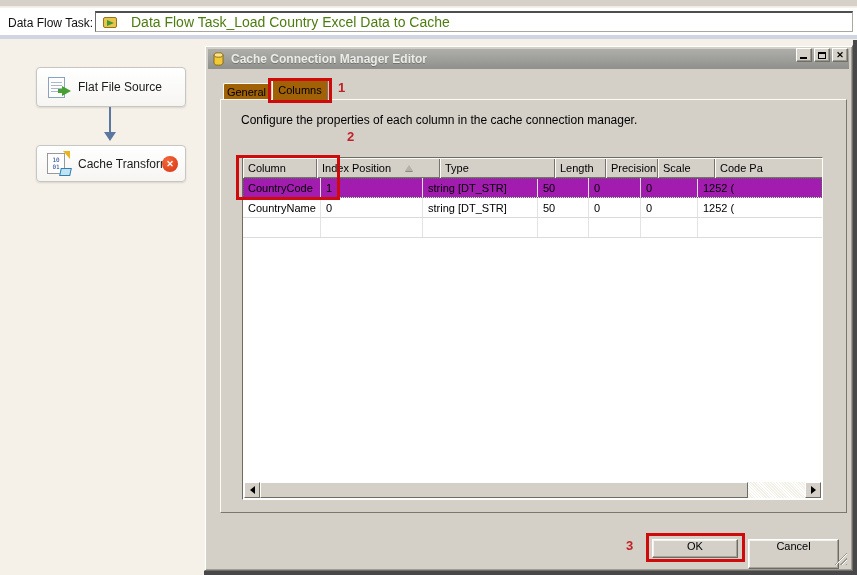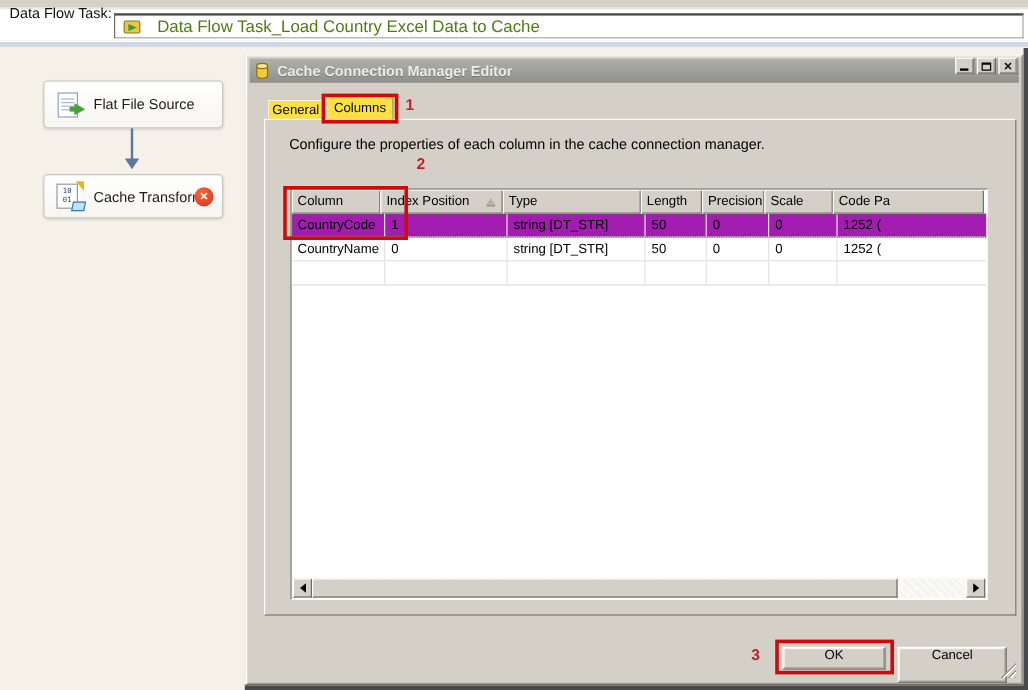--- a/index.html
+++ b/index.html
@@ -4,21 +4,21 @@
 <style>
   * { margin:0; padding:0; box-sizing:border-box; }
   html,body { width:857px; height:575px; }
   body { font-family:"Liberation Sans", sans-serif; position:relative; overflow:hidden; background:#f5f1e8; }
   .abs { position:absolute; }
 
   
   .top-strip   { left:0; top:0; width:857px; height:7px; background:#d5d1c8; border-bottom:1px solid #efece4; }
   .top-white   { left:0; top:8px; width:857px; height:26px; background:#ffffff; }
   .blue-strip  { left:0; top:34px; width:857px; height:5px; background:#cfd6e2; border-top:1px solid #fff; }
-  .tb-label    { left:8px; top:4px; font-size:12px; color:#111; }
+  .tb-label    { left:8px; top:16px; font-size:12px; color:#111; }
   .task-field  { left:95px; top:11px; width:758px; height:21px; background:#fff;
                  border:1px solid #a9a7a0; border-top:2px solid #4e4e4e; border-left:1px solid #6b6b6b;
                  display:flex; align-items:center; }
   .task-icon   { width:14px; height:11px; margin-left:7px; background:#e9c64b; border:1px solid #94751d;
                  border-radius:2px; position:relative; }
   .task-icon::after { content:""; position:absolute; left:3px; top:2px; width:0; height:0;
                  border-left:7px solid #3f9c35; border-top:3px solid transparent; border-bottom:3px solid transparent; }
   .task-text   { margin-left:14px; font-size:14px; color:#4d7c0f; }
 
   
@@ -63,21 +63,21 @@
                 text-shadow:0 1px 0 rgba(0,0,0,.25); }
   .winbtns { position:absolute; right:4px; top:2px; display:flex; gap:2px; }
   .winbtn { width:16px; height:14px; background:#d4d0c8; border:1px solid #716f64;
             border-top-color:#fff; border-left-color:#fff; box-shadow:inset -1px -1px 0 #9a988e;
             position:relative; font-size:9px; color:#000; display:flex; align-items:center; justify-content:center; }
   .glyph-min { position:absolute; left:3px; bottom:2px; width:7px; height:2px; background:#000; }
   .glyph-max { width:8px; height:7px; border:1px solid #000; border-top-width:2px; }
   .glyph-close { font-size:9px; font-weight:bold; line-height:1; }
 
   
-  .tab { position:absolute; background:#fde047; border:1px solid #7a786d; border-bottom:none;
+  .tab { position:absolute; background:#a16207; border:1px solid #7a786d; border-bottom:none;
          border-top-color:#fbfaf4; border-left-color:#fbfaf4; border-radius:2px 2px 0 0;
          font-size:11px; color:#000; display:flex; align-items:center; justify-content:center; }
   .tab-general { left:18px; top:37px; width:47px; height:17px; }
   .tab-columns { left:67px; top:33px; width:56px; height:21px; z-index:3; box-shadow:0 2px 0 #d4d0c8; }
   .tabpage { left:15px; top:53px; width:627px; height:414px; background:#d4d0c8;
              border:1px solid #7a786d; border-top-color:#fbfaf4; border-left-color:#fbfaf4; }
   .desc { position:absolute; left:20px; top:13px; font-size:12px; color:#000; }
 
   
   .table-wrap { position:absolute; left:21px; top:57px; width:581px; height:343px; }
@@ -193,21 +193,21 @@
   <div class="abs tabpage">
     <div class="desc">Configure the properties of each column in the cache connection manager.</div>
     <div class="anno anno2">2</div>
 
     <div class="table-wrap">
       <div class="grid">
         <div class="ghead" id="grid-header">
             <div class="hcell" style="width: 74px;">
               <span>Column</span>
             </div>
-            <div class="hcell" style="width: 102px;">
+            <div class="hcell" style="width: 123px;">
               <span>Index Position</span>
               <span class="sort-up"></span>
             </div>
             <div class="hcell" style="width: 115px;">
               <span>Type</span>
             </div>
             <div class="hcell" style="width: 51px;">
               <span>Length</span>
             </div>
             <div class="hcell" style="width: 52px;">

